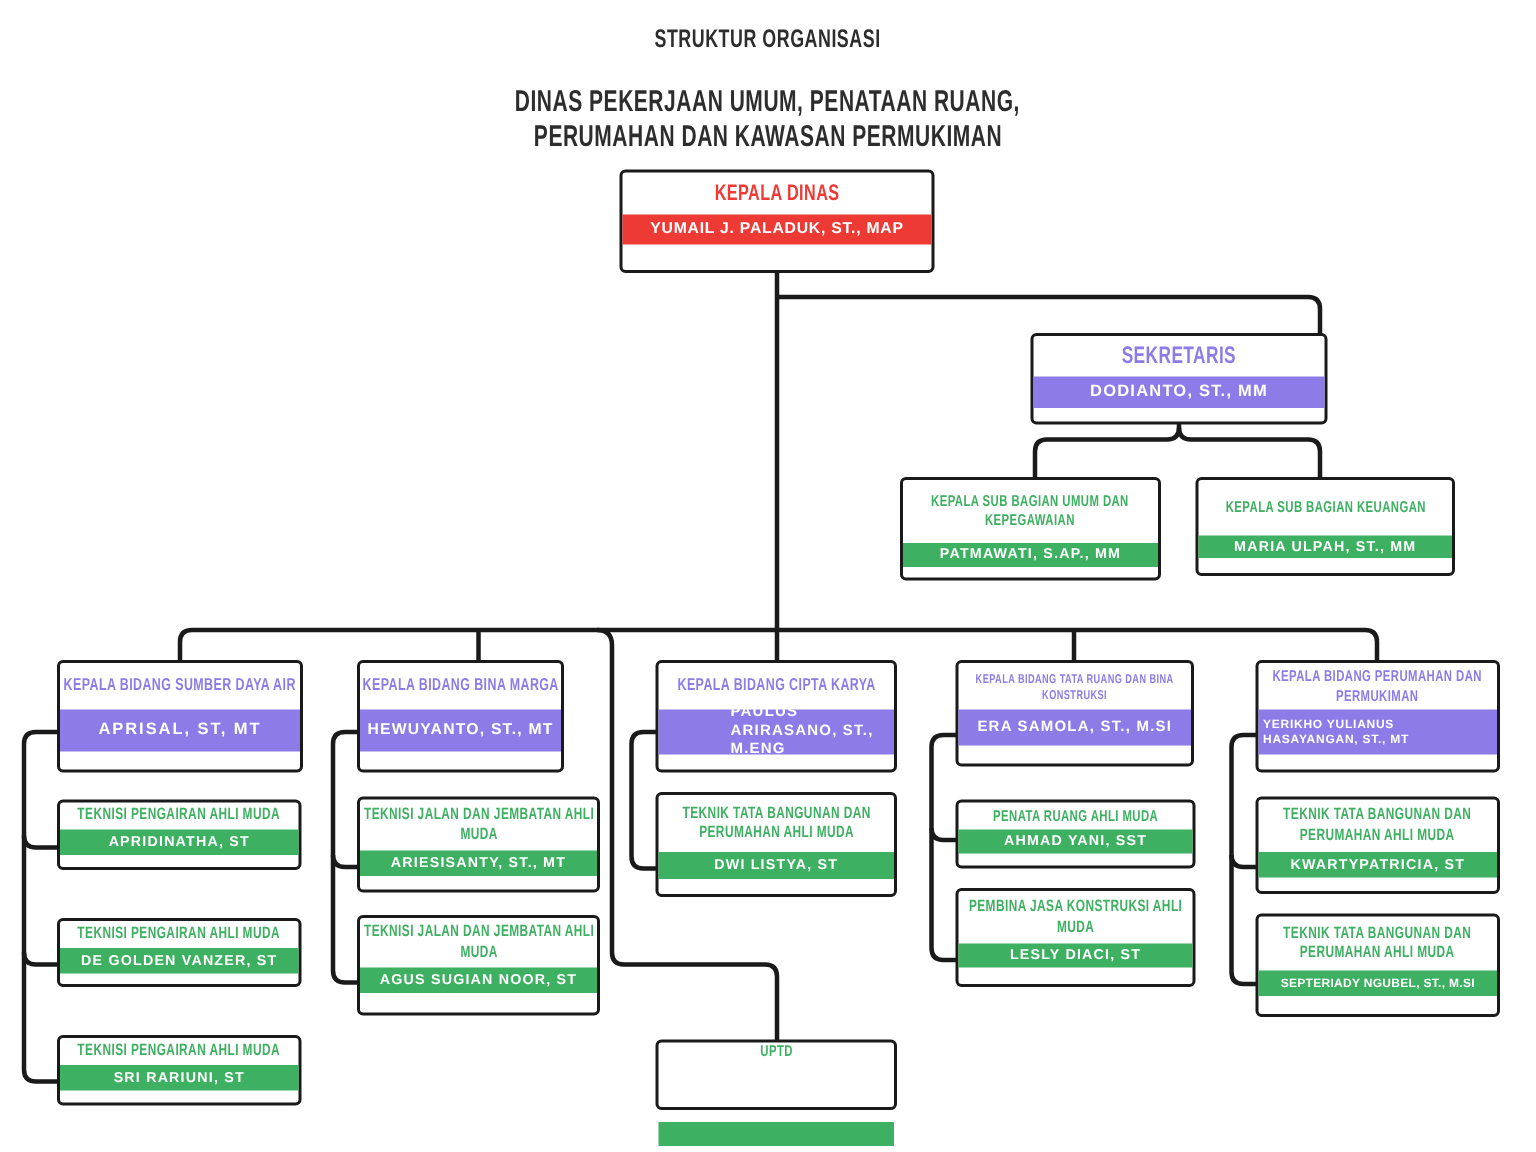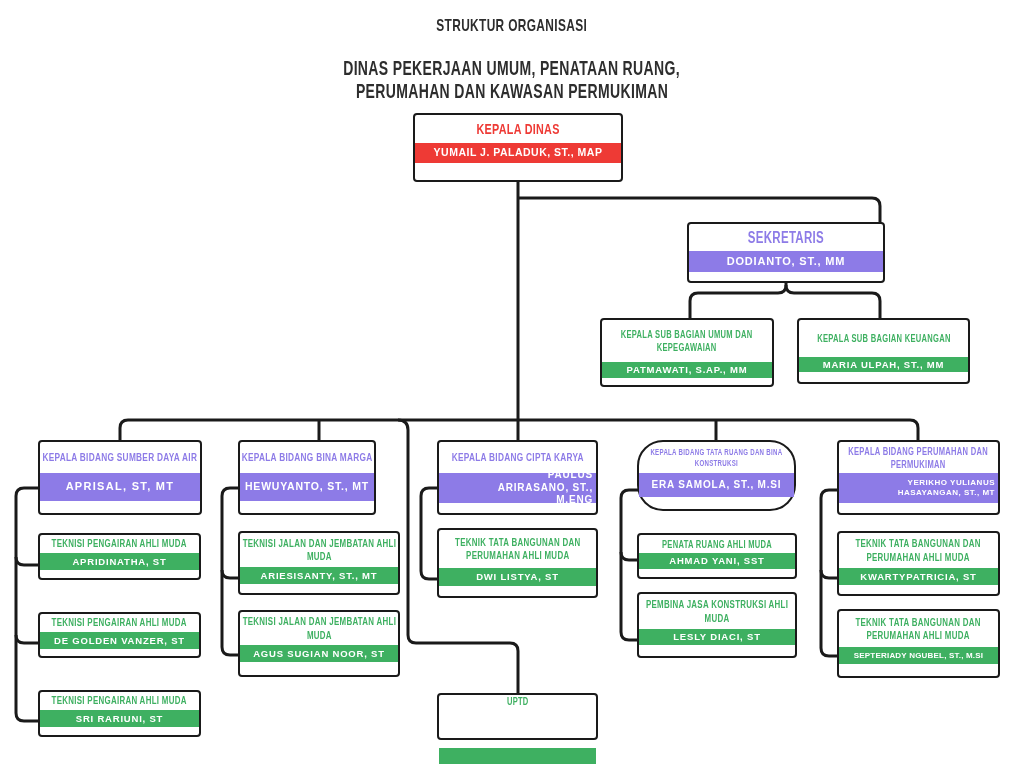--- a/index.html
+++ b/index.html
@@ -15,21 +15,21 @@
     position:absolute;background:#fff;border:2.5px solid var(--c-line);border-radius:4px;
     display:flex;flex-direction:column;box-sizing:border-box;z-index:2;
   }
   .role{flex:1;display:flex;align-items:center;justify-content:center;overflow:visible;}
   .role span{
     display:inline-block;width:136%;flex-shrink:0;text-align:center;
     transform:scaleX(0.72);transform-origin:center;
     font-weight:bold;line-height:1.22;letter-spacing:0.4px;
   }
   .bar{
-    flex-shrink:0;display:flex;align-items:center;justify-content:center;text-align:right;
+    flex-shrink:0;display:flex;align-items:center;justify-content:center;text-align:left;
     color:#ffffff;font-weight:bold;letter-spacing:0.8px;line-height:1.25;padding:0 3px;box-sizing:border-box;
   }
   .foot{flex-shrink:0;}
   .red  .role span{color:var(--c-red);}    .red  .bar{background:var(--c-red);}
   .purp .role span{color:var(--c-purple);} .purp .bar{background:var(--c-purple);}
   .grn  .role span{color:var(--c-green);}  .grn  .bar{background:var(--c-green);}
   .nowrap{white-space:nowrap;}
 </style>
 </head>
 <body>
@@ -126,21 +126,21 @@
   </div>
 
   <div class="node purp" style="left:437px;top:440px;width:161px;height:75px;">
     <div class="role" style="font-size:11.5px;">
         <span>KEPALA BIDANG CIPTA KARYA</span>
       </div>
     <div class="bar" style="height:30px;font-size:10px;padding-left:48px;">PAULUS ARIRASANO, ST., M.ENG</div>
     <div class="foot" style="height:10px;"></div>
   </div>
 
-  <div class="node purp" style="left:637px;top:440px;width:159px;height:71px;border-radius:26px;">
+  <div class="node purp" style="left:637px;top:440px;width:159px;height:71px;">
     <div class="role" style="font-size:8.5px;">
         <span>KEPALA BIDANG TATA RUANG DAN BINA KONSTRUKSI</span>
       </div>
     <div class="bar" style="height:24px;font-size:10px;">ERA SAMOLA, ST., M.SI</div>
     <div class="foot" style="height:12px;"></div>
   </div>
 
   <div class="node purp" style="left:837px;top:440px;width:163px;height:75px;">
     <div class="role" style="font-size:10.5px;">
         <span>KEPALA BIDANG PERUMAHAN DAN PERMUKIMAN</span>

